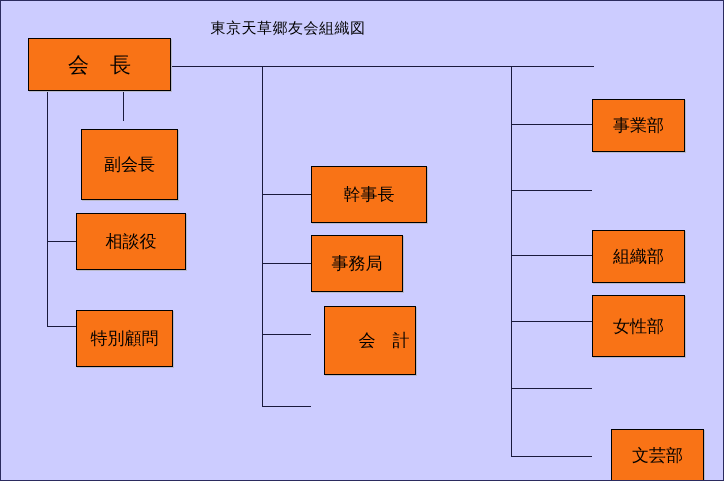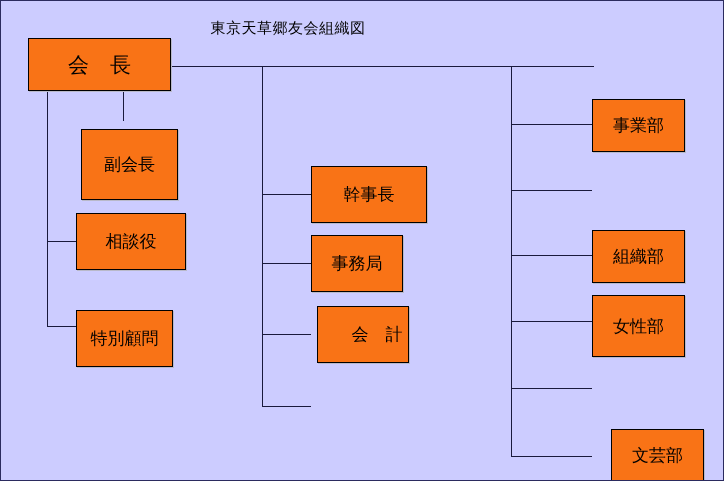--- a/index.html
+++ b/index.html
@@ -90,21 +90,21 @@
   <div class="node" style="left:80px; top:120px; width:97px; height:71px;margin-top:8px;">副会長</div>
 
   <div class="node" style="left:75px; top:212px; width:110px; height:57px;">相談役</div>
 
   <div class="node" style="left:75px; top:297px; width:97px; height:57px;margin-top:12px;">特別顧問</div>
 
   <div class="node" style="left:310px; top:165px; width:116px; height:57px;">幹事長</div>
 
   <div class="node" style="left:310px; top:234px; width:92px; height:57px;">事務局</div>
 
-  <div class="node" style="left:316px; top:305px; width:92px; height:57px;padding-left:28px;">会　計</div>
+  <div class="node" style="left:323px; top:305px; width:92px; height:69px;padding-left:28px;">会　計</div>
 
 
 
   <div class="node" style="left:591px; top:98px; width:93px; height:53px;">事業部</div>
 
 
   <div class="node" style="left:591px; top:229px; width:93px; height:53px;">組織部</div>
 
   <div class="node" style="left:591px; top:294px; width:93px; height:62px;">女性部</div>
 

